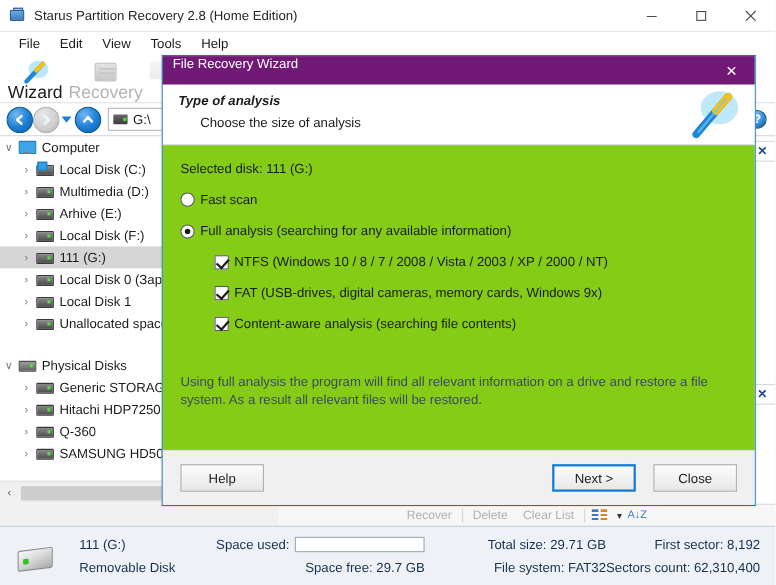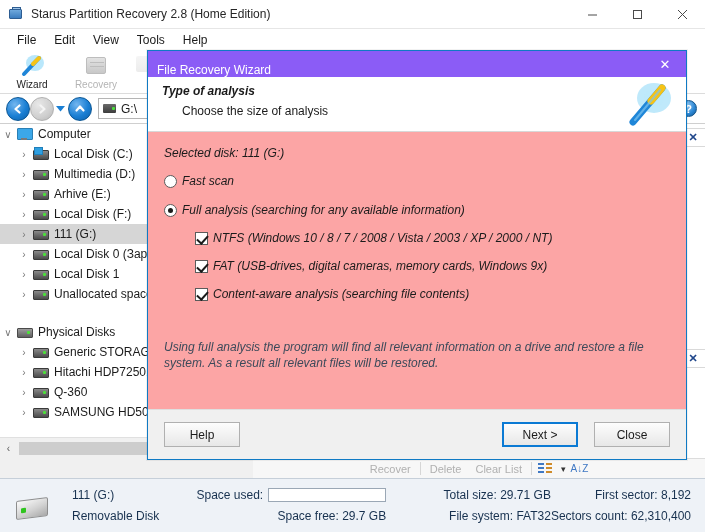--- a/index.html
+++ b/index.html
@@ -61,21 +61,21 @@
   
   .toolbar {
     position: absolute; top: 50px; left: 0; width: 705px; height: 44px;
     background: #ffffff; border-bottom: 1px solid #dcdcdc;
     display: flex; align-items: flex-start; padding-top: 2px;
   }
   .tb-btn {
     width: 64px; height: 42px; display: flex; flex-direction: column;
     align-items: center; justify-content: flex-start; padding-top: 2px;
   }
-  .tb-label { font-size: 10px; margin-top: 1px; white-space: nowrap; }
+  .tb-label { font-size: 16px; margin-top: 1px; white-space: nowrap; }
   .tb-btn.disabled .tb-label { color: #b4b4b4; }
   .tb-ico { width: 26px; height: 24px; position: relative; }
 
   
   .wand-s { position: absolute; left: 1px; top: 1px; width: 24px; height: 22px; }
 
   
   .disk-g { position: absolute; left: 3px; top: 3px; width: 20px; height: 17px;
     background: linear-gradient(180deg,#e2e2e2 0%,#c8c8c8 100%);
     border: 1px solid #bdbdbd; border-radius: 2px; }
@@ -236,36 +236,36 @@
 
   
   .dialog {
     position: absolute; left: 147px; top: 50px; width: 540px; height: 410px;
     background: #f0f0f0;
     border: 1px solid #0f7ac4;
     box-shadow: 0 0 0 1px rgba(0,0,0,0.05);
     display: flex; flex-direction: column;
   }
   .dlg-title {
-    height: 26px; background: #8b5cf6; display: flex; align-items: flex-end;
+    height: 26px; background: #701a75; display: flex; align-items: flex-start;
     color: #ffffff; padding-left: 9px; flex: none;
   }
   .dlg-title-text { font-size: 12px; }
   .dlg-close {
     margin-left: auto; width: 42px; height: 26px;
     display:flex; align-items:center; justify-content:center; color:#ffffff; font-size: 13px;
   }
   .dlg-head {
     height: 55px; background: #ffffff; border-bottom: 1px solid #d8d8d8;
     position: relative; flex: none; padding: 7px 0 0 14px;
   }
   .dlg-head-title { font-size: 12px; font-weight: bold; color: #1b1b1b; font-style: italic; }
   .dlg-head-sub { font-size: 12px; color: #1b1b1b; margin-top: 6px; margin-left: 20px; }
   .dlg-head-ico { position: absolute; right: 14px; top: 4px; width: 48px; height: 46px; }
-  .dlg-body { flex: 1; background: #fca5a5; padding: 14px 16px 0 16px; position: relative; font-style: italic; }
+  .dlg-body { flex: 1; background: #84cc16; padding: 14px 16px 0 16px; position: relative; }
   .dlg-foot {
     height: 50px; background: #f0f0f0; border-top: 1px solid #dfdfdf;
     display: flex; align-items: center; padding: 0 16px; flex: none;
   }
   .btn {
     height: 25px; min-width: 76px; padding: 0 10px;
     background: linear-gradient(180deg,#fdfdfd 0%,#e7e7e7 100%);
     border: 1px solid #b0b0b0; font-size: 12px; color: #1b1b1b;
     display:flex; align-items:center; justify-content:center;
   }

